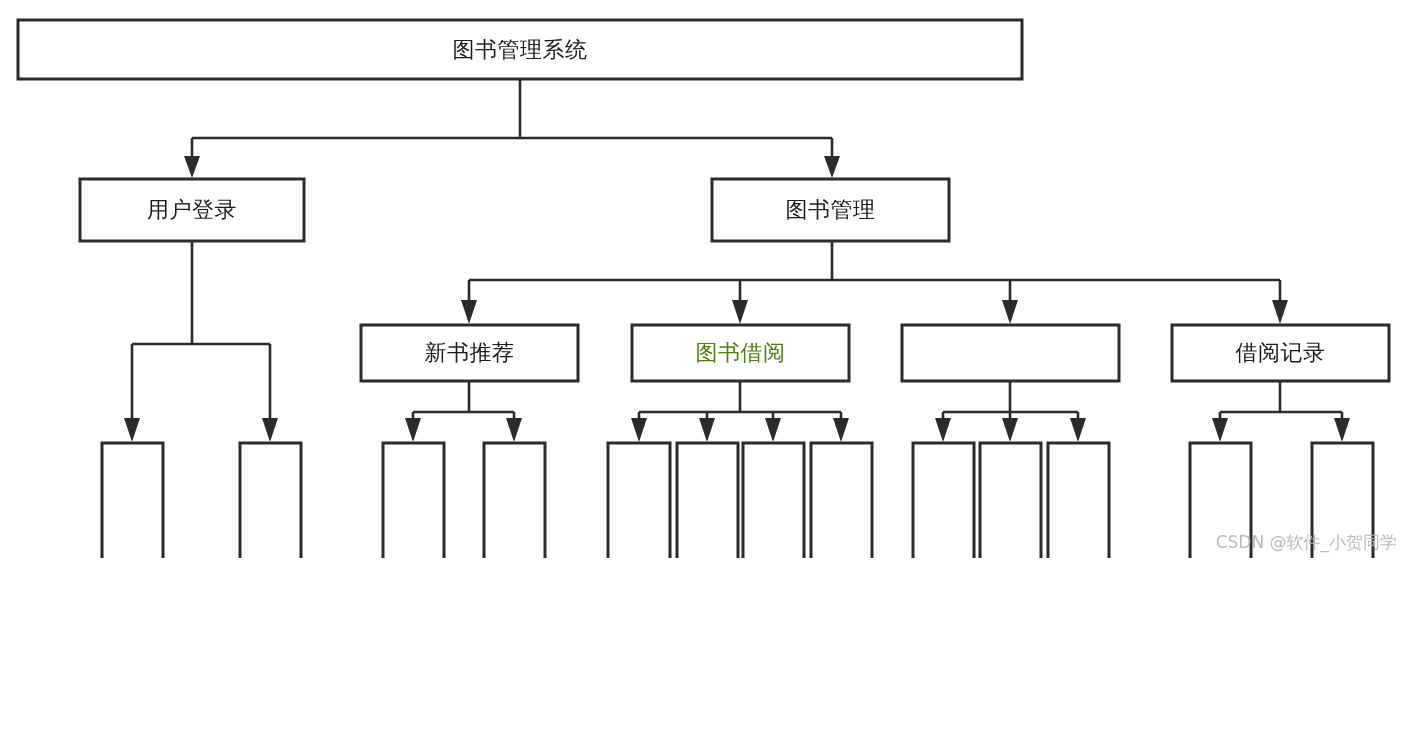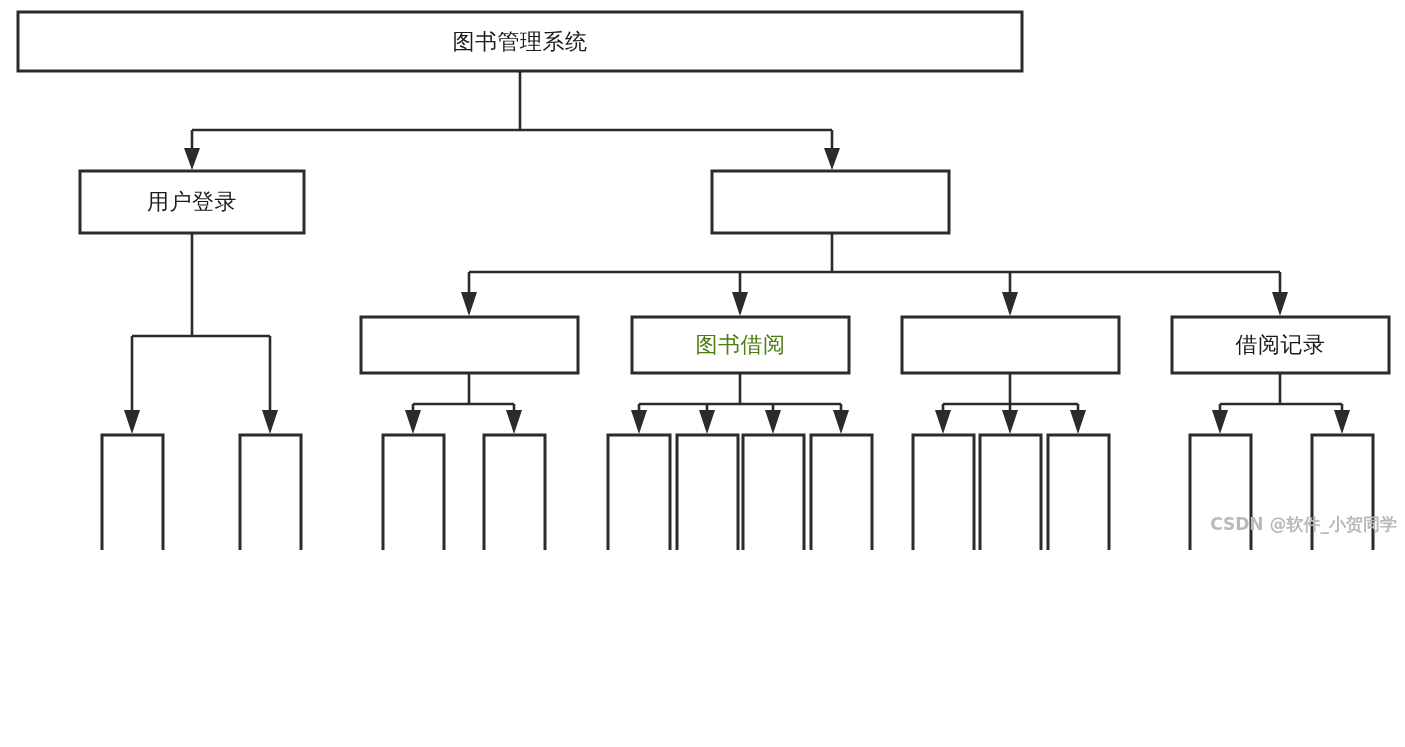--- a/index.html
+++ b/index.html
@@ -10,20 +10,21 @@
   }
   body {
     font-family: "DejaVu Sans", "Liberation Sans", sans-serif;
   }
   #diagram-root {
     position: relative;
     width: 1405px;
     height: 550px;
     background: #ffffff;
     overflow: hidden;
+    margin-top: 8px;
   }
   svg#tree-svg {
     position: absolute;
     left: 0;
     top: 0;
     width: 1405px;
     height: 747px;
   }
   .node-rect {
     fill: #ffffff;
@@ -71,27 +72,26 @@
     white-space: nowrap;
     pointer-events: none;
     line-height: 1;
   }
   .leaf-label.align-top {
     align-items: flex-start;
   }
   .watermark {
     position: absolute;
     right: 8px;
-    bottom: 14px;
+    bottom: 4px;
     color: #b9b9b9;
     font-size: 17px;
     font-family: "DejaVu Sans", "Liberation Sans", sans-serif;
     white-space: nowrap;
     pointer-events: none;
-    font-weight: bold;
   }
 </style>
 </head>
 <body>
 
 <div id="diagram-root" style="background: rgb(255, 255, 255);">
 
   <svg id="tree-svg" viewBox="0 0 1405 747">
 
     <g>
@@ -192,21 +192,23 @@
     <rect class="leaf-rect" x="980" y="435" width="61" height="300" stroke="#2b2b2b" fill="#ffffff"></rect>
     <rect class="leaf-rect" x="1048" y="435" width="61" height="300" stroke="#2b2b2b" fill="#ffffff"></rect>
 
     <rect class="leaf-rect" x="1190" y="435" width="61" height="300" stroke="#2b2b2b" fill="#ffffff"></rect>
     <rect class="leaf-rect" x="1312" y="435" width="61" height="300" stroke="#2b2b2b" fill="#ffffff"></rect>
   </svg>
 
   <div class="node-label" style="left: 18px; top: 12px; width: 1004px; height: 59px; color: rgb(27, 27, 27);">图书管理系统</div>
 
   <div class="node-label" style="left: 80px; top: 171px; width: 224px; height: 62px; color: rgb(27, 27, 27);">用户登录</div>
-
+  <div class="node-label" style="left: 712px; top: 171px; width: 237px; height: 62px; color: rgb(27, 27, 27);">图书管理</div>
+
+  <div class="node-label" style="left: 361px; top: 317px; width: 217px; height: 56px; color: rgb(27, 27, 27);">新书推荐</div>
   <div class="node-label" style="left: 632px; top: 317px; width: 217px; height: 56px; color: #4d7c0f;">图书借阅</div>
   <div class="node-label" style="left: 1172px; top: 317px; width: 217px; height: 56px; color: rgb(27, 27, 27); border-radius: 21px;">借阅记录</div>
 
   <div class="leaf-label" style="left: 102px; top: 435px; width: 61px; height: 300px; color: rgb(27, 27, 27);">用户登录</div>
   <div class="leaf-label" style="left: 240px; top: 435px; width: 61px; height: 300px; color: rgb(27, 27, 27);">注销登录</div>
 
   <div class="leaf-label" style="left: 383px; top: 435px; width: 61px; height: 300px; color: rgb(27, 27, 27);">查询图书</div>
   <div class="leaf-label" style="left: 484px; top: 435px; width: 61px; height: 300px; color: rgb(27, 27, 27);">借阅图书</div>
 
   <div class="leaf-label" style="left: 608px; top: 435px; width: 62px; height: 300px; color: rgb(27, 27, 27);">查询图书</div>

